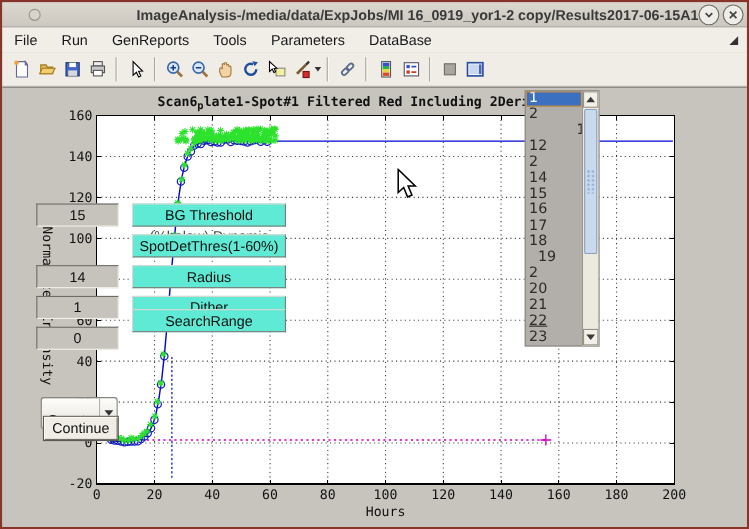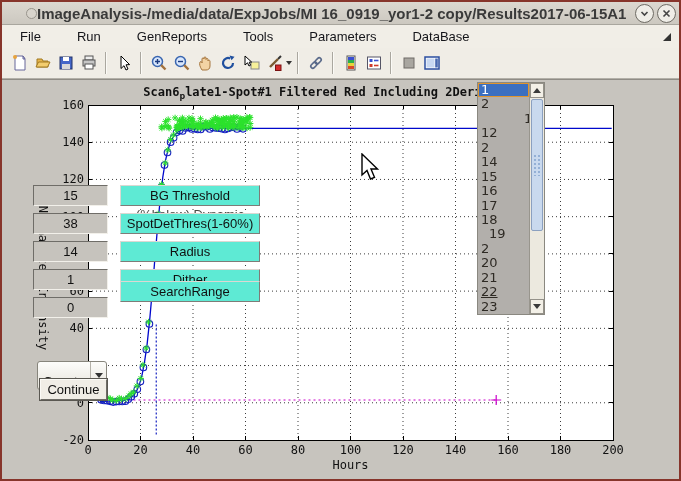--- a/index.html
+++ b/index.html
@@ -5,29 +5,29 @@
   html,body{margin:0;padding:0;background:#555;}
   .window{position:relative;width:681px;height:481px;box-sizing:border-box;
     border:2px solid #87352b;background:#c7c4be;overflow:hidden;
     font-family:"Liberation Sans",sans-serif;}
   
   .titlebar{position:absolute;left:0;top:0;width:677px;height:22px;
     background:linear-gradient(#dcd8d0,#ccc8c0);display:flex;align-items:center;
     border-bottom:1px solid #a9a69e;}
   .win-icon{width:9px;height:9px;border:1px solid #98948c;border-radius:50%;
     margin-left:24px;background:#d8d4cc;}
-  .title{flex:1;text-align:left;font-size:15px;font-weight:bold;color:#3a3a3a;
+  .title{flex:1;text-align:right;font-size:13px;font-weight:bold;color:#3a3a3a;
     white-space:nowrap;overflow:hidden;}
   .winbtn{width:17px;height:17px;border:1px solid #6e6b64;border-radius:50%;
     background:#efede7;display:flex;align-items:center;justify-content:center;
     margin-right:3px;flex:none;}
   .winbtn svg{display:block}
   .menubar{position:absolute;left:0;top:23px;width:677px;height:23px;
     background:#f1eee7;display:flex;align-items:center;}
-  .menu-item{font-size:13px;color:#15151a;padding:0 18px;line-height:23px;}
+  .menu-item{font-size:13px;color:#15151a;padding:0 11px;line-height:23px;}
   .menu-overflow{margin-left:auto;margin-right:8px;width:0;height:0;
     border-left:8px solid transparent;border-bottom:8px solid #333;}
   .toolbar{position:absolute;left:0;top:46px;width:677px;height:31px;
     background:#f0ede6;display:flex;align-items:center;padding-left:6px;
     box-sizing:border-box;border-bottom:1px solid #b3b0a8;}
   .tbtn{width:23px;height:24px;display:flex;align-items:center;justify-content:center;flex:none;}
   .tsep{width:0;height:22px;border-left:1px solid #aaa79f;border-right:1px solid #fbfaf6;
     margin:0 5px;flex:none;}
   .caret{width:0;height:0;border-left:3px solid transparent;border-right:3px solid transparent;
     border-top:4px solid #333;margin-left:1px;}
@@ -323,21 +323,20 @@
       <text x="82" y="141.66666666666669" text-anchor="end" class="tick">100</text>
       <text x="82" y="104.44444444444446" text-anchor="end" class="tick">120</text>
       <text x="82" y="67.22222222222223" text-anchor="end" class="tick">140</text>
       <text x="82" y="30" text-anchor="end" class="tick">160</text>
       <text x="348.5" y="390" text-anchor="middle" class="tick">Hours</text>
       <text x="37" y="199" text-anchor="middle" class="tick" transform="rotate(90 37 199)">Normalized Intensity</text>
       <text x="332" y="17" text-anchor="middle" class="ttl"><tspan>Scan6</tspan><tspan dy="3" font-size="9.5">p</tspan><tspan dy="-3" font-size="12">late1-Spot#1 Filtered Red Including 2Deriv Blue</tspan></text>
     </svg>
 
   <input class="field" style="top: 183px;" readonly="" value="15">
-  <input class="field" style="top: 211px;" readonly="" value="38">
   <input class="field" style="top: 239px;" readonly="" value="14">
   <input class="field" style="top: 267px;" readonly="" value="1">
   <input class="field" style="top: 295px;" readonly="" value="0">
 
   <div class="pbtn" style="top:183px">BG Threshold</div>
   <div class="sublabel">(%below) Dynamic</div>
   <div class="pbtn" style="top:211px">SpotDetThres(1-60%)</div>
   <div class="pbtn" style="top:239px">Radius</div>
   <div class="pbtn" style="top:267px">Dither</div>
   <div class="pbtn" style="top:279px">SearchRange</div>

